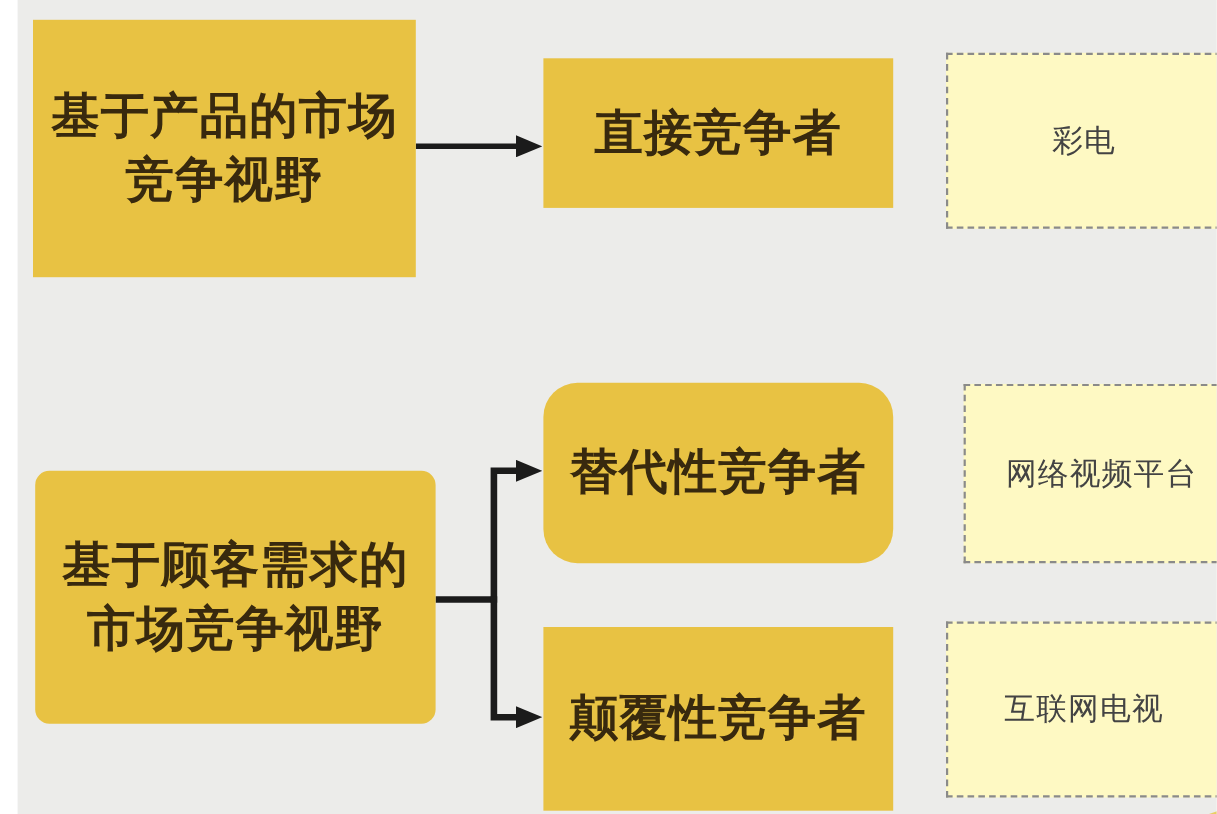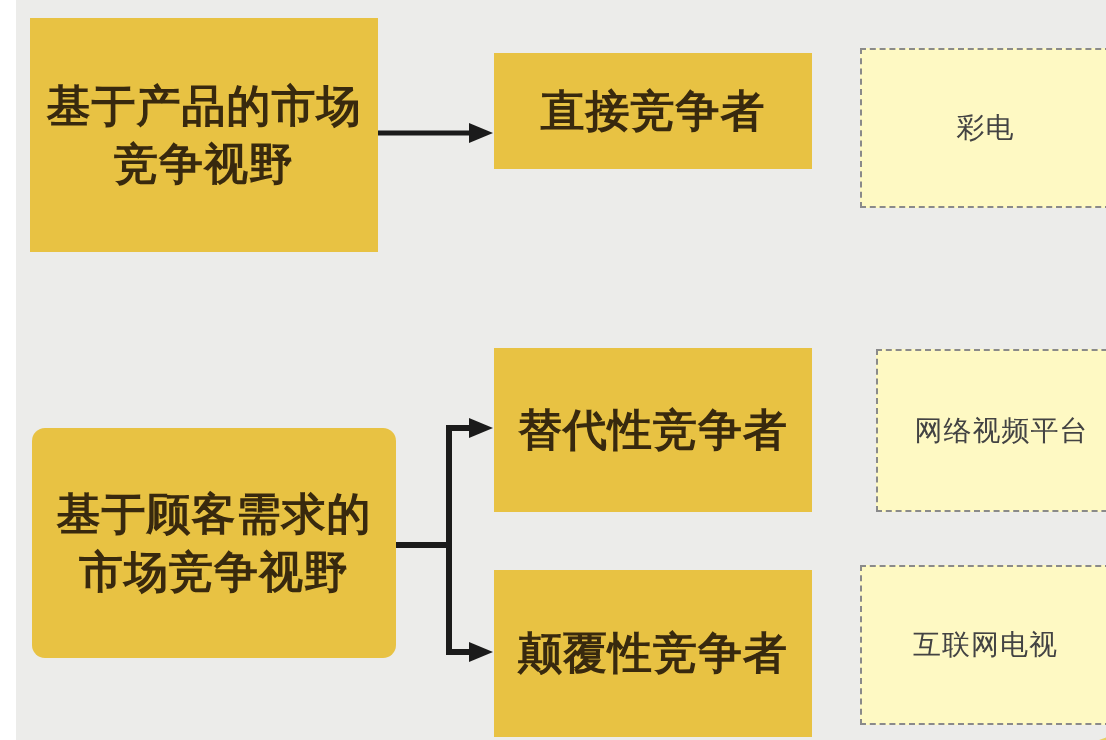--- a/index.html
+++ b/index.html
@@ -52,24 +52,24 @@
     background:#fef9c3;
     border:2px dashed var(--dashed-border);
     color:var(--example-text);
     font-weight:normal;
     font-size:28px;
     letter-spacing:1px;
     text-align:center;
   }
   
   .pos-product      {left:14px;  top:18px;  width:348px; height:234px;}
-  .pos-direct       {left:478px; top:53px;  width:318px; height:116px;}
+  .pos-direct       {left:478px; top:53px;  width:318px; height:136px;}
   .pos-tv           {left:844px; top:48px;  width:251px; height:160px;}
   .pos-customer     {left:16px;  top:428px; width:364px; height:230px;border-radius:13px;}
-  .pos-substitute   {left:478px; top:348px; width:318px; height:164px;}
+  .pos-substitute   {left:478px; top:348px; width:318px; height:164px;border-radius:31px;}
   .pos-disruptive   {left:478px; top:570px; width:318px; height:167px;}
   .pos-video        {left:860px; top:349px; width:251px; height:163px;}
   .pos-internet-tv  {left:844px; top:565px; width:251px; height:160px;}
   .sparkle{
     position:absolute;
     left:1082px;
     top:720px;
     width:40px;
     height:40px;
   }

